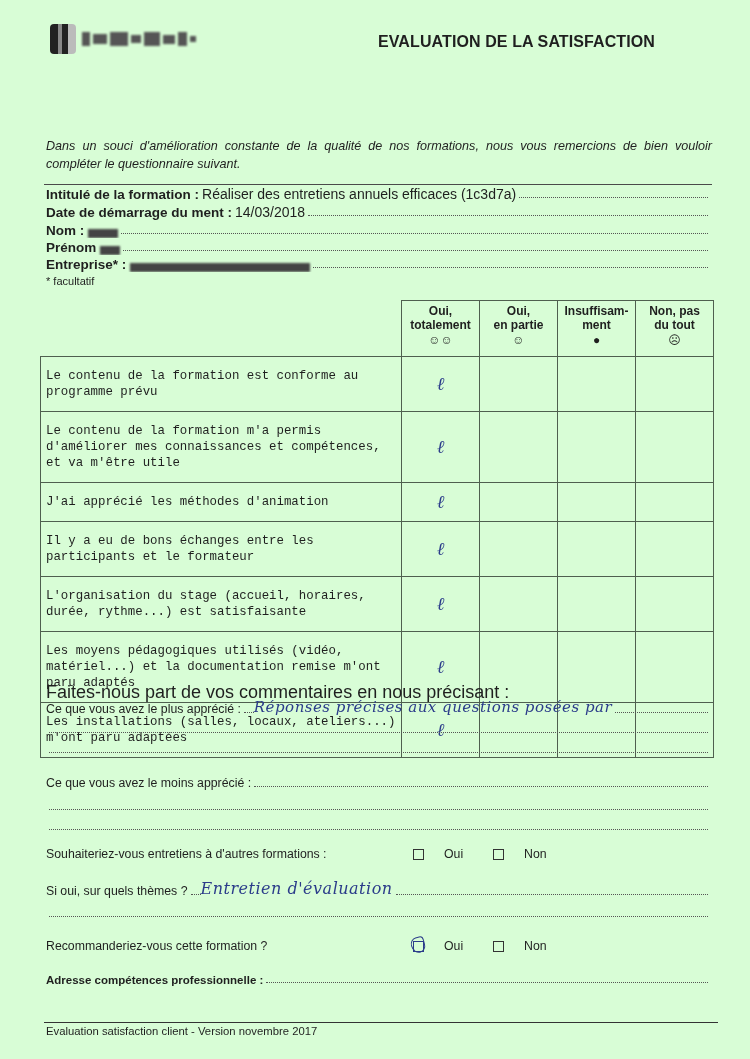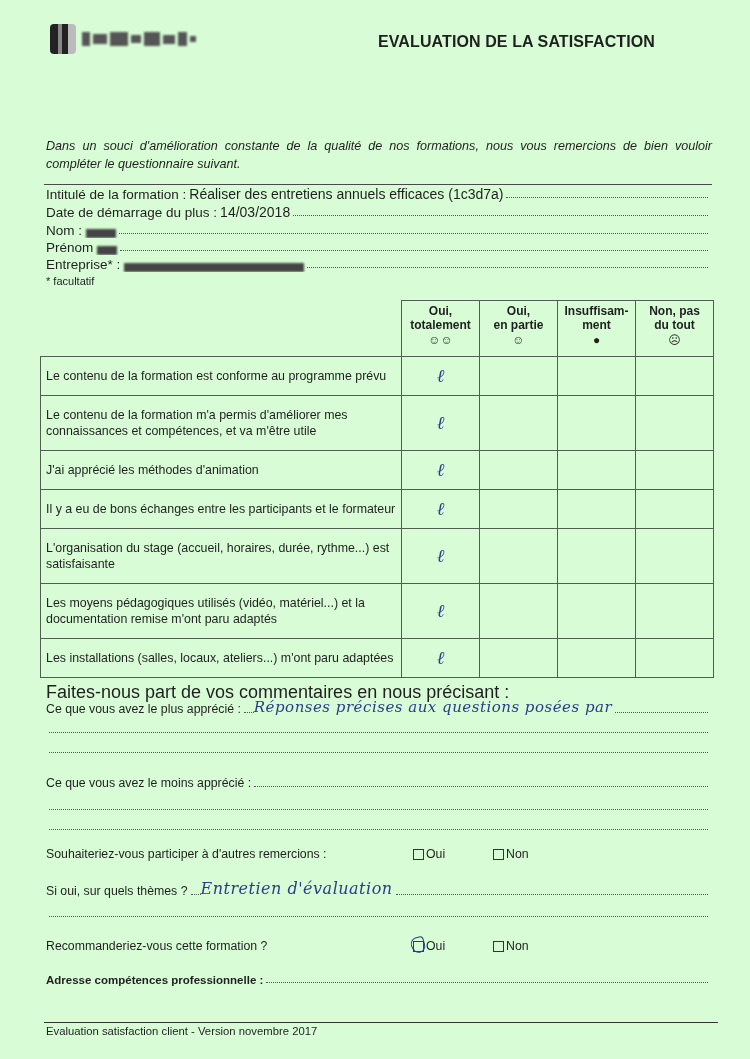--- a/index.html
+++ b/index.html
@@ -12,41 +12,41 @@
   }
   .abs { position: absolute; }
   .logo { left: 50px; top: 22px; width: 170px; height: 34px; display: flex; align-items: center; gap: 6px; }
   .logo-mark { width: 26px; height: 30px; background: linear-gradient(90deg,#222 0 30%,#888 30% 45%,#222 45% 70%,#bbb 70%); border-radius: 4px; filter: blur(0.6px); }
   .logo-text { display: flex; gap: 3px; align-items: center; filter: blur(0.8px); }
   .logo-text span { display: inline-block; height: 14px; background: #555; }
   .title { left: 378px; top: 33px; font-size: 16px; font-weight: bold; letter-spacing: 0.1px; }
   .intro { left: 46px; top: 137px; width: 666px; font-size: 12.6px; font-style: italic; line-height: 18px; text-align: justify; }
   .rule { left: 44px; width: 668px; height: 1px; background: #4a4a4a; }
   .info-line { left: 46px; width: 662px; height: 18px; display: flex; align-items: flex-end; font-size: 13.5px; white-space: nowrap; overflow: hidden; }
-  .info-line .lbl { font-weight: normal; text-align: center; }
+  .info-line .lbl { font-weight: bold; text-align: center; }
   .info-line .val { font-size: 14px; margin-left: 3px; }
   .dots { flex: 1; border-bottom: 1.5px dotted #555; margin: 0 0 4px 3px; min-width: 10px; }
   .blur { display: inline-block; filter: blur(1.2px); background: #444; height: 9px; margin-left: 4px; }
   .facult { left: 46px; top: 275px; font-size: 11px; }
   table.eval { position: absolute; left: 40px; top: 300px; border-collapse: collapse; font-size: 12.4px; }
   table.eval td, table.eval th { border: 1px solid #4f5f4f; padding: 0; }
   table.eval th { font-weight: bold; font-size: 12px; text-align: center; vertical-align: top; height: 52px; line-height: 14px; padding-top: 3px; }
   table.eval th.blank { border: none; border-bottom: 1px solid #4f5f4f; }
-  table.eval td.q { width: 350px; padding: 11px 5px; line-height: 16px; vertical-align: middle; }
+  table.eval td.q { width: 350px; padding: 11px 5px; line-height: 16px; vertical-align: middle; font-family: Liberation Mono, monospace; }
   table.eval td.q.bold { font-weight: bold; }
   table.eval td.c { width: 77px; text-align: center; vertical-align: middle; }
   table.eval tr.body { height: 37px; }
   .smiley { font-size: 12px; font-weight: normal; display: block; margin-top: 1px; }
   .tick { font-family: "DejaVu Serif", serif; font-style: italic; color: #2b3c8a; font-size: 18px; }
   .sec-title { left: 46px; top: 682px; font-size: 18px; font-weight: normal; }
   .line { left: 46px; width: 662px; height: 18px; display: flex; align-items: flex-end; font-size: 12.3px; white-space: nowrap; }
   .line .dots { margin-bottom: 3px; }
   .hw { font-family: "DejaVu Serif", serif; font-style: italic; color: #2b3c8a; font-size: 15px; letter-spacing: 0.5px; }
   .cb-row { display: flex; align-items: center; font-size: 12.3px; }
-  .cb { display: inline-flex; align-items: center; gap: 2px; text-align: right; }
+  .cb { display: inline-flex; align-items: center; gap: 20px; text-align: right; }
   .box { display: inline-block; width: 9px; height: 9px; border: 1px solid #333; }
   .box.checked { border-color: #2b3c8a; position: relative; }
   .box.checked::after { content: ""; position: absolute; left: -3px; top: -5px; width: 12px; height: 14px; border: 1.5px solid #2b3c8a; border-radius: 50% 30% 50% 60%; transform: rotate(-15deg); }
   .footer-rule { left: 44px; top: 1022px; width: 674px; height: 1px; background: #333; }
   .footer { left: 46px; top: 1025px; font-size: 11.3px; }
 </style>
 </head>
 <body>
 
 <div class="abs logo">
@@ -66,21 +66,21 @@
 
 <div class="abs intro">Dans un souci d'amélioration constante de la qualité de nos formations, nous vous remercions de bien vouloir compléter le questionnaire suivant.</div>
 <div class="abs rule" style="top:184px"></div>
 
 <div class="abs info-line" style="top:184px">
   <span class="lbl">Intitulé de la formation :</span>
   <span class="val">Réaliser des entretiens annuels efficaces (1c3d7a)</span>
   <span class="dots"></span>
 </div>
 <div class="abs info-line" style="top:202px">
-  <span class="lbl">Date de démarrage du plus :</span>
+  <span class="lbl">Date de démarrage du ment :</span>
   <span class="val">14/03/2018</span>
   <span class="dots"></span>
 </div>
 <div class="abs info-line" style="top:220px">
   <span class="lbl">Nom :</span>
   <span class="blur" style="width:30px"></span>
   <span class="dots"></span>
 </div>
 <div class="abs info-line" style="top:237px">
   <span class="lbl">Prénom</span>
@@ -193,21 +193,21 @@
   <span class="dots"></span>
 </div>
 <div class="abs line" style="top:795px">
   <span class="dots"></span>
 </div>
 <div class="abs line" style="top:815px">
   <span class="dots"></span>
 </div>
 
 <div class="abs cb-row" style="left:46px; top:847px; width:600px;">
-  <span>Souhaiteriez-vous participer à d'autres remercions :</span>
+  <span>Souhaiteriez-vous entretiens à d'autres formations :</span>
   <span class="cb" style="position:absolute; left:367px;">
     <span class="box"></span>
     <span>Oui</span>
   </span>
   <span class="cb" style="position:absolute; left:447px;">
     <span class="box"></span>
     <span>Non</span>
   </span>
 </div>
 

